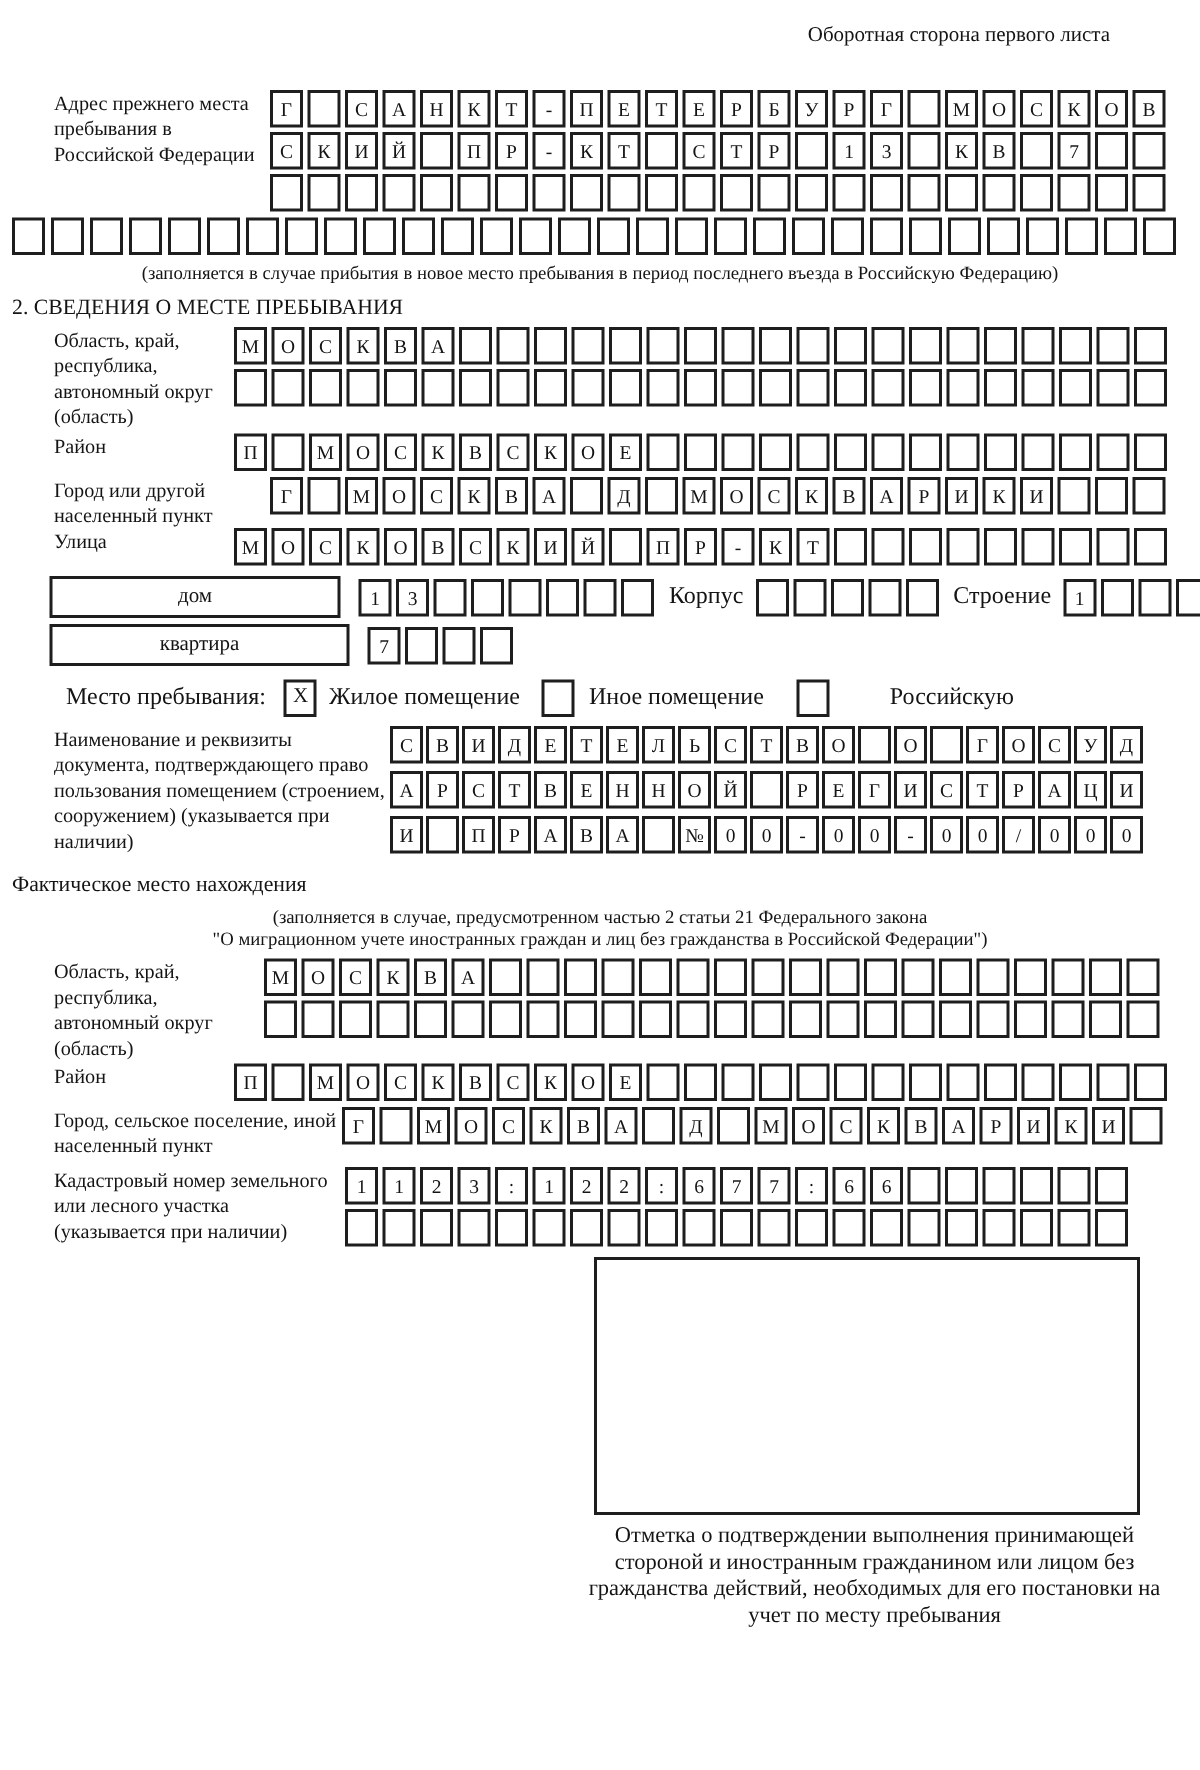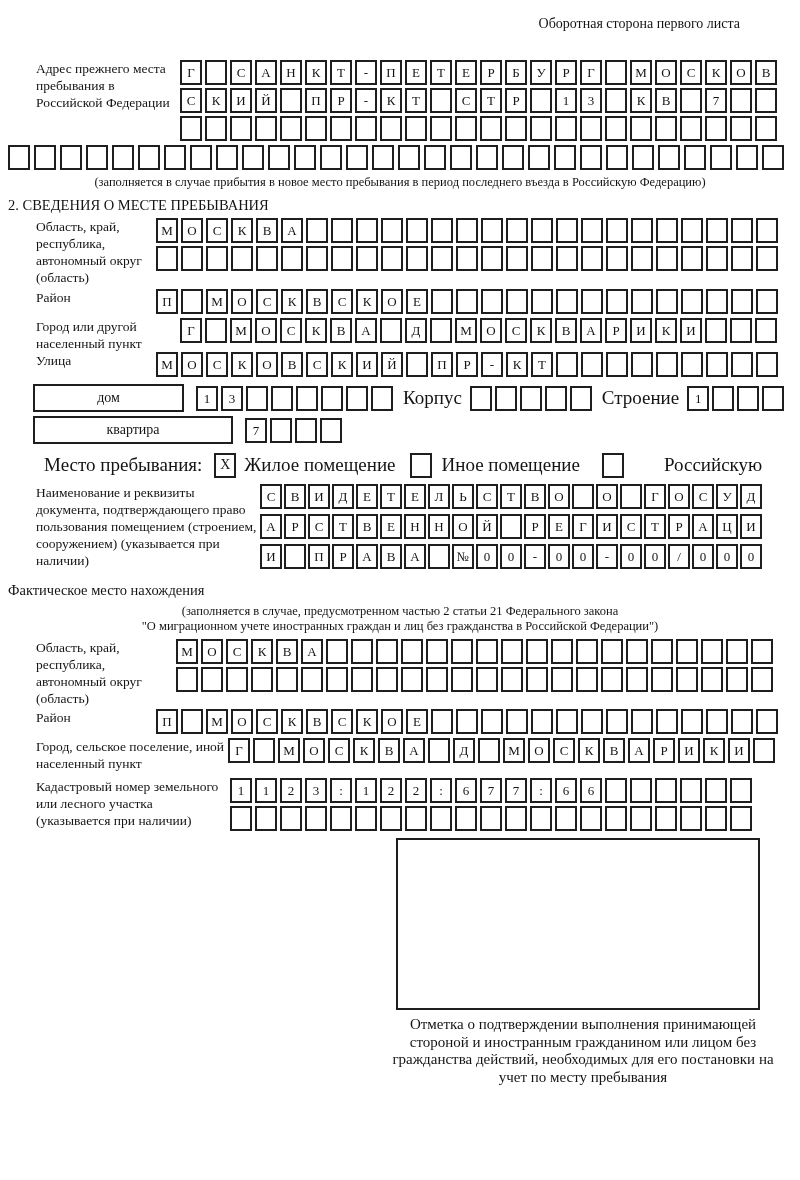--- a/index.html
+++ b/index.html
@@ -11,21 +11,21 @@
   .lbl{flex:0 0 auto;line-height:17px;font-size:13.5px}
   .rows>.cellrow{margin-bottom:3px}
   .cellrow{display:flex;gap:3px}
   .cellrow.g4{gap:4px}
   .cellrow.tight{gap:2px}
   .cell{flex:0 0 auto;width:22px;height:25px;border:2px solid #1e1e1e;display:flex;align-items:center;justify-content:center;font-size:13px;line-height:1;background:#fff}
   .widebox{flex:0 0 auto;height:28px;border:2px solid #1e1e1e;display:flex;align-items:center;justify-content:center;font-size:14px;background:#fff}
   .caption{font-size:12.5px;text-align:center;line-height:15px}
   .caption-left{font-size:12.5px;padding-left:28px;line-height:15px}
   .sec-title{text-align:left;font-weight:normal;font-size:14.5px}
-  .inline-lbl{font-size:19px;line-height:26px}
+  .inline-lbl{font-size:16px;line-height:26px}
   .cb{flex:0 0 auto;width:22px;height:25px;border:2px solid #1e1e1e;display:flex;align-items:center;justify-content:center;font-size:14px}
   .stamp-box{margin:4px 0 0 388px;width:364px;height:172px;border:2px solid #1e1e1e;background:#fff}
   .stamp-note{margin:6px 0 0 382px;width:386px;text-align:center;font-size:15px;line-height:17.5px}
 </style>
 </head>
 <body>
 
 <div class="page">
 
   <div class="hdr-note">Оборотная сторона первого листа</div>
@@ -295,21 +295,21 @@
         <span class="cell"></span>
         <span class="cell"></span>
         <span class="cell"></span>
         <span class="cell"></span>
         <span class="cell"></span>
         <span class="cell"></span>
       </div>
   </div>
 
   <div class="frow" style="margin-top:7px;margin-left:25px;align-items:center">
-    <div class="widebox" style="width:151px">дом</div>
+    <div class="widebox" style="width:194px">дом</div>
     <div class="cellrow" style="margin-left:12px">
         <span class="cell">1</span>
         <span class="cell">3</span>
         <span class="cell"></span>
         <span class="cell"></span>
         <span class="cell"></span>
         <span class="cell"></span>
         <span class="cell"></span>
         <span class="cell"></span>
       </div>

